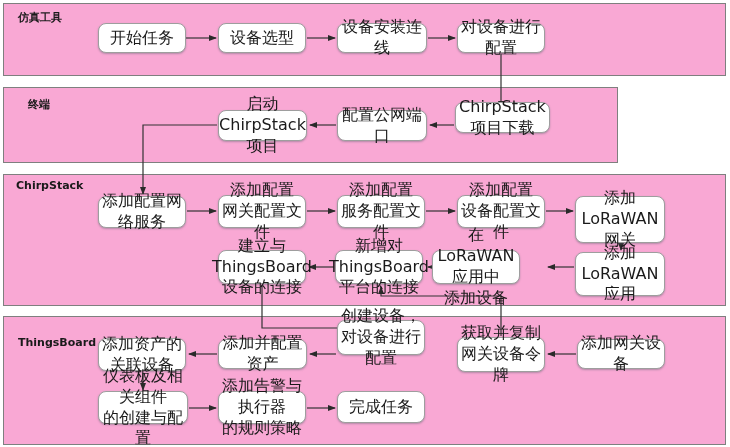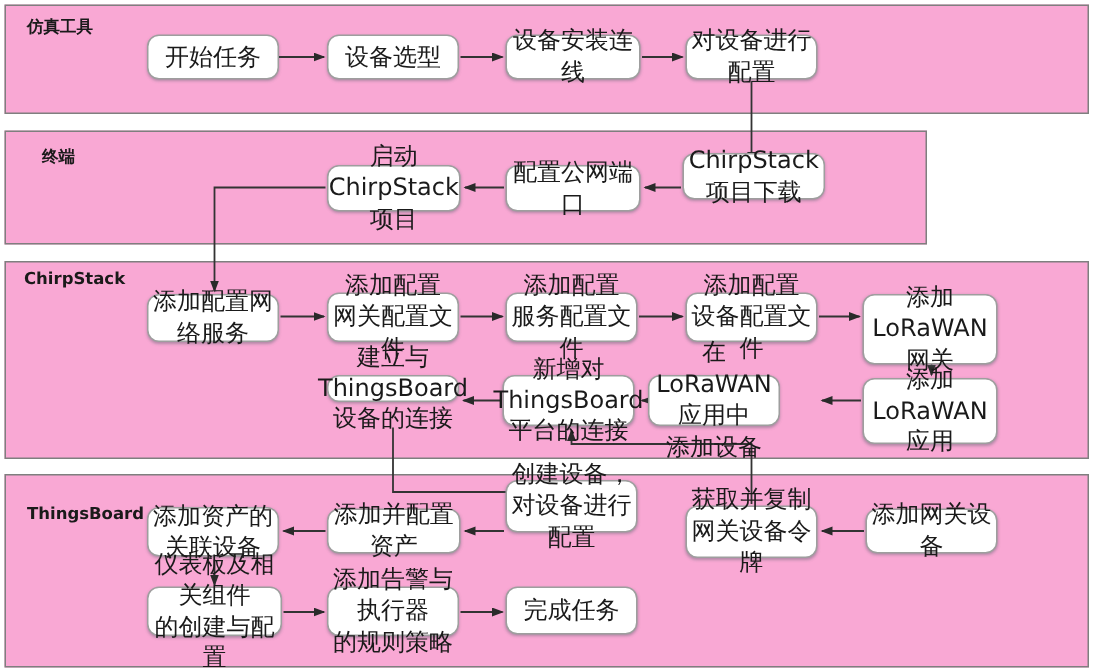--- a/index.html
+++ b/index.html
@@ -85,21 +85,21 @@
   <div class="node" style="left:455px;top:102px;width:95px;height:31px">ChirpStack项目下载</div>
 
   <div class="node" style="left:98px;top:196px;width:88px;height:32px">添加配置网络服务</div>
   <div class="node" style="left:218px;top:195px;width:88px;height:33px">添加配置
 网关配置文件</div>
   <div class="node" style="left:337px;top:195px;width:88px;height:33px">添加配置
 服务配置文件</div>
   <div class="node" style="left:457px;top:195px;width:88px;height:33px">添加配置
 设备配置文件</div>
   <div class="node" style="left:575px;top:196px;width:90px;height:47px">添加 LoRaWAN 网关</div>
-  <div class="node" style="left:218px;top:250px;width:88px;height:18px">建立与ThingsBoard
+  <div class="node" style="left:218px;top:250px;width:88px;height:34px">建立与ThingsBoard
 设备的连接</div>
   <div class="node" style="left:335px;top:250px;width:88px;height:34px">新增对ThingsBoard
 平台的连接</div>
   <div class="node" style="left:432px;top:250px;width:88px;height:34px">在 LoRaWAN 应用中
 添加设备</div>
   <div class="node" style="left:575px;top:252px;width:90px;height:44px">添加 LoRaWAN 应用</div>
 
   <div class="node" style="left:98px;top:338px;width:88px;height:33px">添加资产的
 关联设备</div>
   <div class="node" style="left:218px;top:339px;width:89px;height:30px">添加并配置资产</div>

